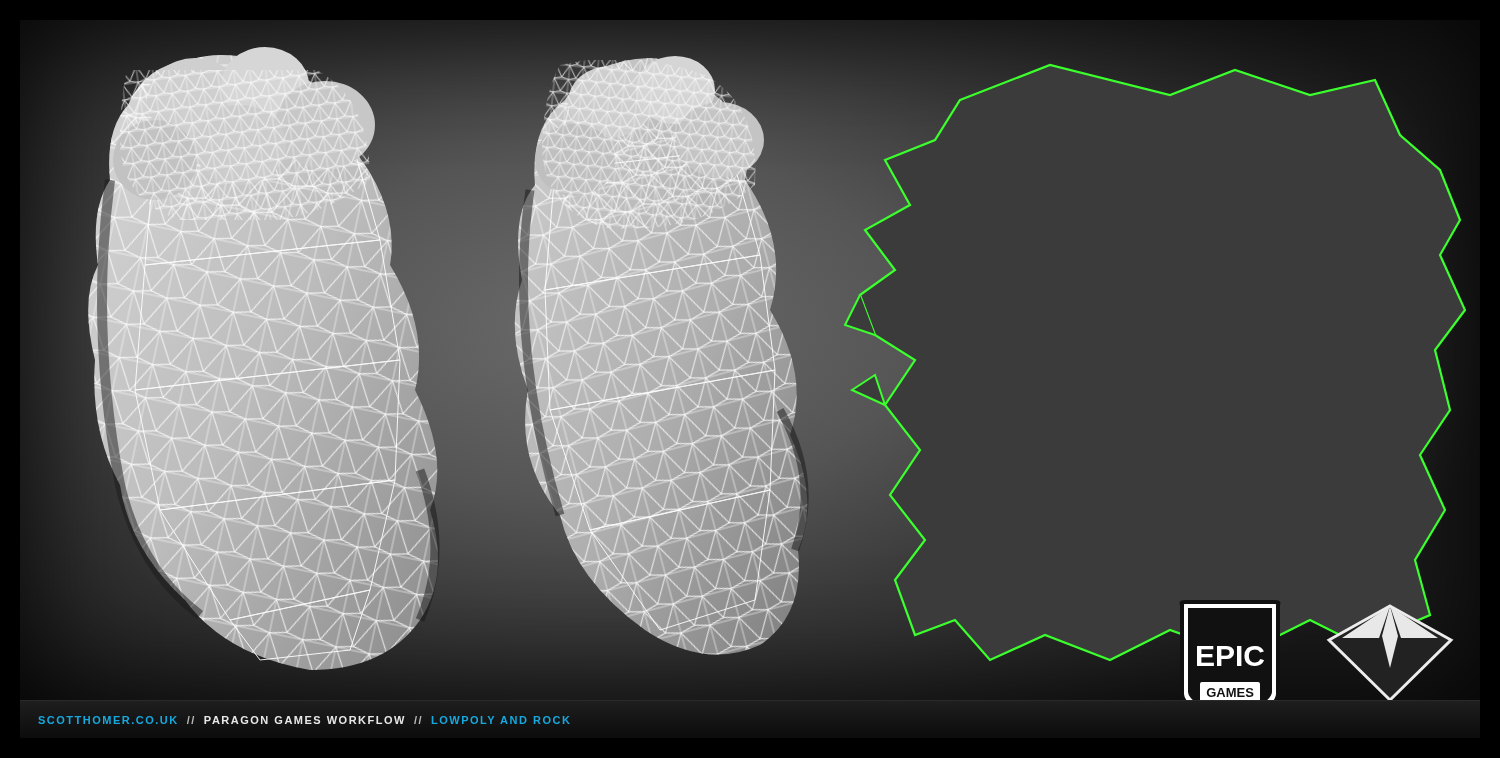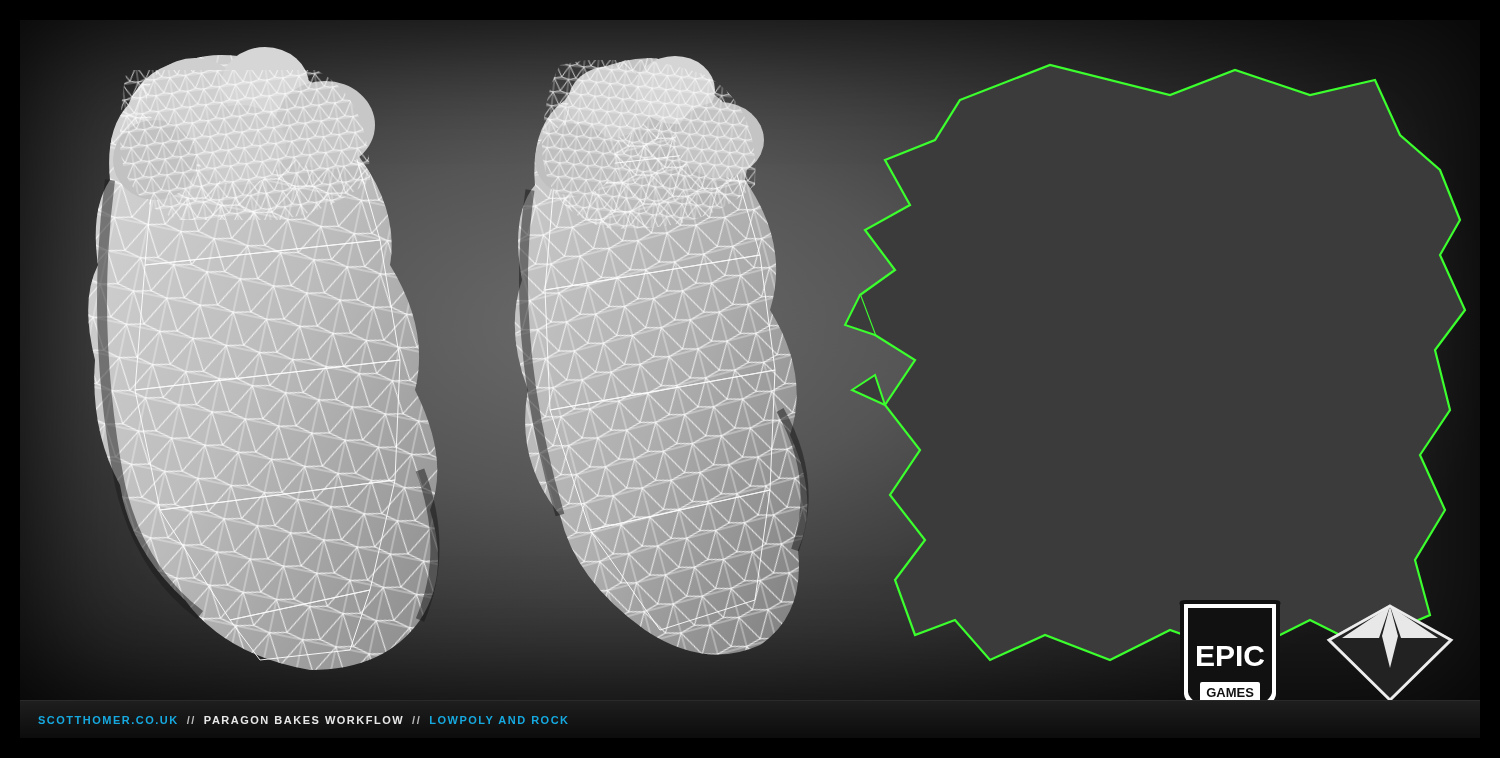--- a/index.html
+++ b/index.html
@@ -185,17 +185,17 @@
         <path d="M87 8 L39 40 L76 40 Z"></path>
       </g>
       <path d="M87 8 L148 42 L87 102 L26 42 Z" fill="none" stroke="#eee" stroke-width="2"></path>
     </svg>
     <div class="paragon-text">PARAGON</div>
   </div>
 
   <div class="footer">
     <span class="a">SCOTTHOMER.CO.UK</span>
     <span class="s">//</span>
-    <span class="b">PARAGON BAKES WORKFLOW</span>
+    <span class="b">PARAGON GAMES WORKFLOW</span>
     <span class="s">//</span>
     <span class="a">LOWPOLY AND ROCK</span>
   </div>
 </div>
 
 </body></html>

